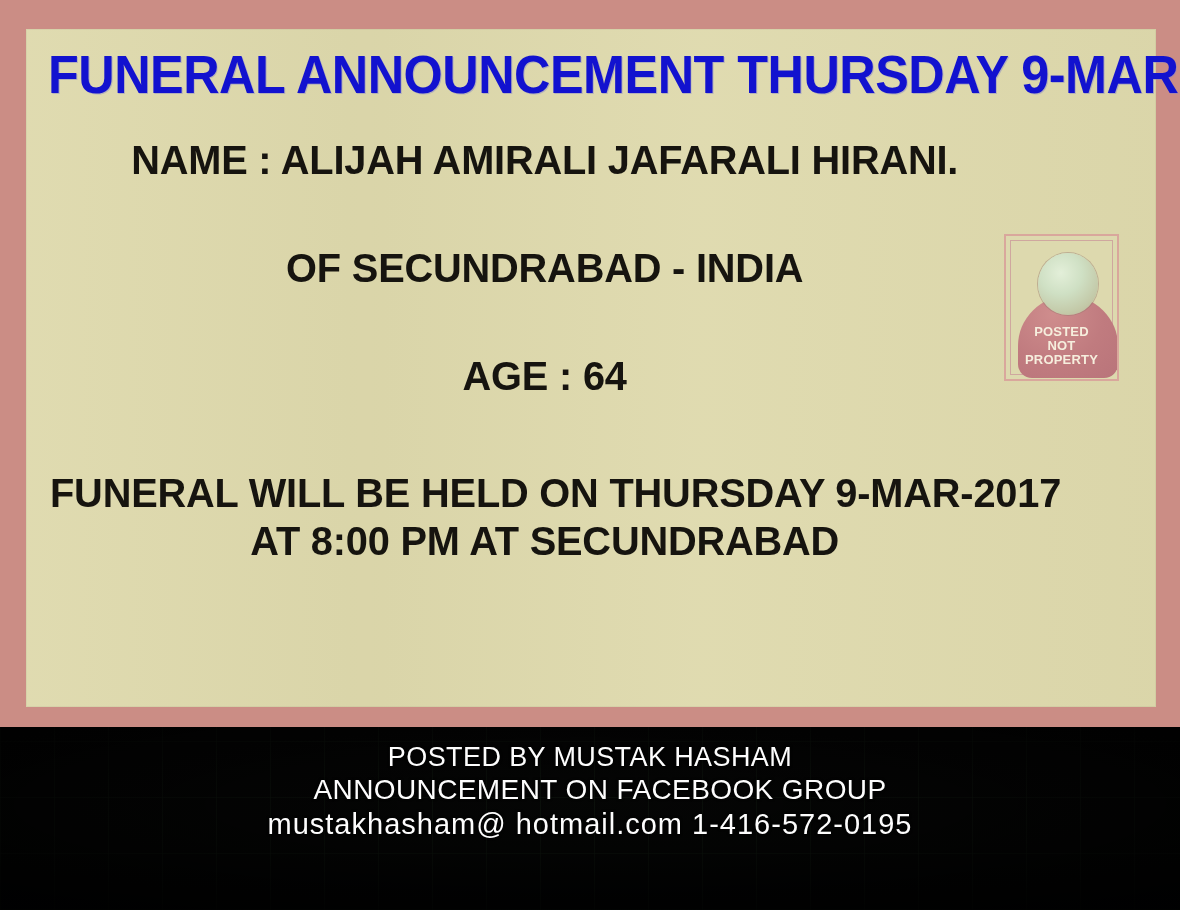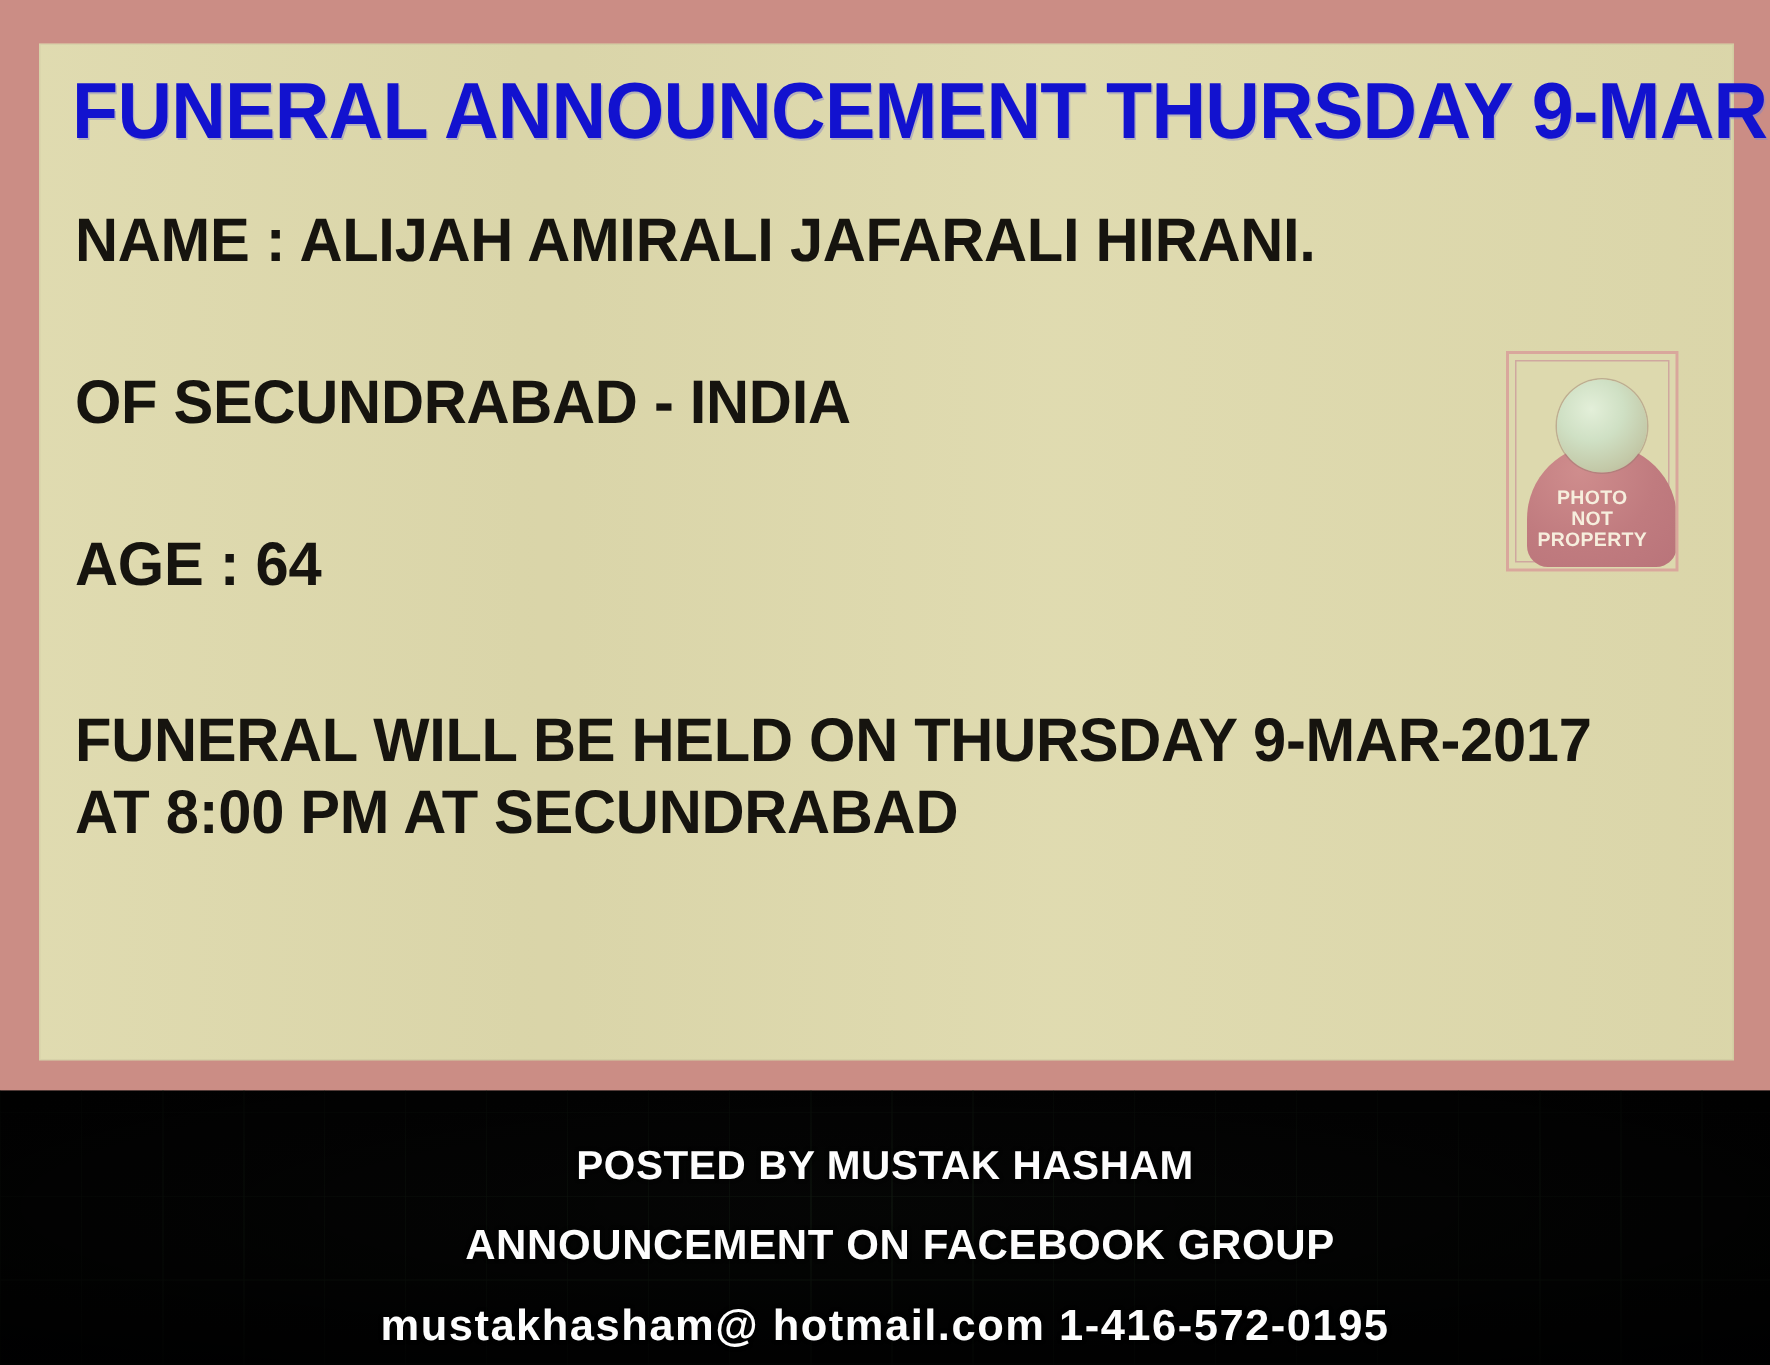--- a/index.html
+++ b/index.html
@@ -67,20 +67,21 @@
     z-index: 3;
   }
 
   
   #body-block {
     position: absolute;
     left: 24px;
     top: 108px;
     width: 1020px;
     z-index: 3;
+    text-align: center;
   }
   .bodyline {
     color: #16140f;
     font-family: "Liberation Sans Narrow", "Liberation Sans", sans-serif;
     font-weight: bold;
     font-size: 41px;
     line-height: 46px;
     letter-spacing: -0.2px;
     white-space: nowrap;
     transform: scaleX(0.97);
@@ -172,25 +173,24 @@
   }
   #footer-text {
     position: relative;
     z-index: 2;
     padding-top: 14px;
     text-align: center;
   }
   .foot {
     color: #fdfdfd;
     font-family: "Liberation Sans Narrow", "Liberation Sans", sans-serif;
-    font-weight: bold;
+    font-weight: normal;
     letter-spacing: 0.4px;
     white-space: nowrap;
     text-shadow: 0 0 3px rgba(0,0,0,0.9);
-    margin-top: 20px;
   }
   .foot-1 { font-size: 27px; line-height: 32px; }
   .foot-2 { font-size: 28px; line-height: 33px; }
   .foot-3 { font-size: 28px; line-height: 33px; padding-left: 20px; }
   .foot-4 { font-size: 29px; line-height: 36px; letter-spacing: 1px; }
 </style>
 </head>
 <body>
 
 <div id="poster">
@@ -208,21 +208,21 @@
       <div class="gap-xl"></div>
       <div class="bodyline tight">FUNERAL WILL BE HELD ON THURSDAY 9-MAR-2017</div>
       <div class="bodyline tight">AT 8:00 PM AT SECUNDRABAD</div>
     </div>
 
     <div id="photo-box">
       <div id="photo-inner">
         <div id="silhouette-body"></div>
         <div id="silhouette-head"></div>
         <div id="photo-text">
-          <div>PHOTO</div>
+          <div>POSTED</div>
           <div>NOT</div>
           <div>PROPERTY</div>
         </div>
       </div>
     </div>
 
   </div>
 
   <div id="footer">
     <div id="footer-text">

